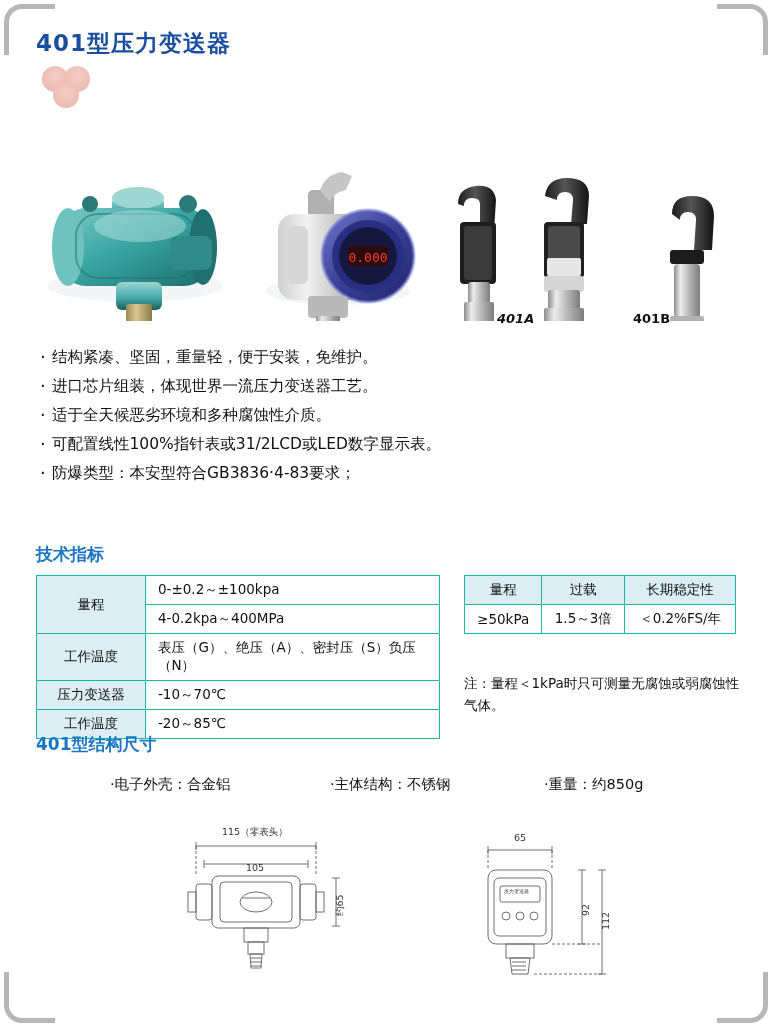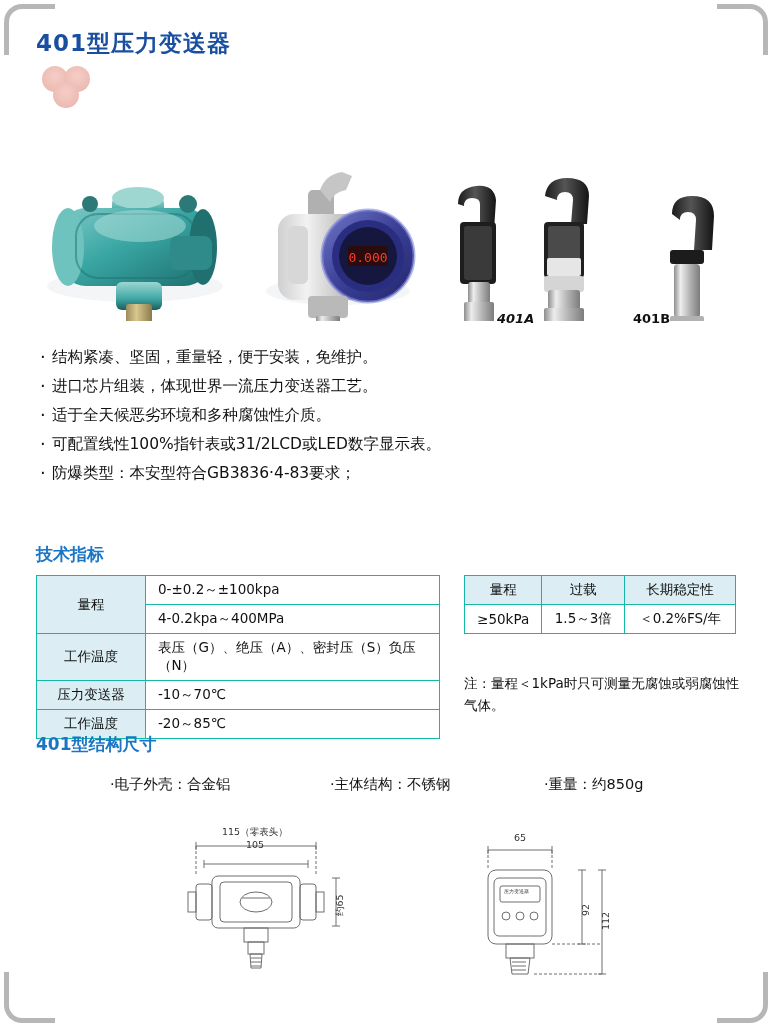--- a/index.html
+++ b/index.html
@@ -479,21 +479,21 @@
           <line x1="566" y1="50" x2="566" y2="154"></line>
           <line x1="562" y1="50" x2="570" y2="50"></line>
           <line x1="562" y1="154" x2="570" y2="154"></line>
           <line x1="516" y1="124" x2="566" y2="124" stroke-dasharray="3 2"></line>
           <line x1="498" y1="154" x2="566" y2="154" stroke-dasharray="3 2"></line>
         </g>
       </g>
     </svg>
 
     <div class="dim-text" style="left:186px; top:6px;">115（零表头）</div>
-    <div class="dim-text" style="left:210px; top:19px;">105</div>
+    <div class="dim-text" style="left:210px; top:42px;">105</div>
     <div class="dim-text rot" style="left:298px; top:96px;">约65</div>
 
     <div class="dim-text" style="left:478px; top:12px;">65</div>
     <div class="dim-text" style="left:468px; top:68px; font-size:5px;">压力变送器</div>
     <div class="dim-text rot" style="left:544px; top:96px;">92</div>
     <div class="dim-text rot" style="left:564px; top:110px;">112</div>
   </div>
 
 </div>
 

